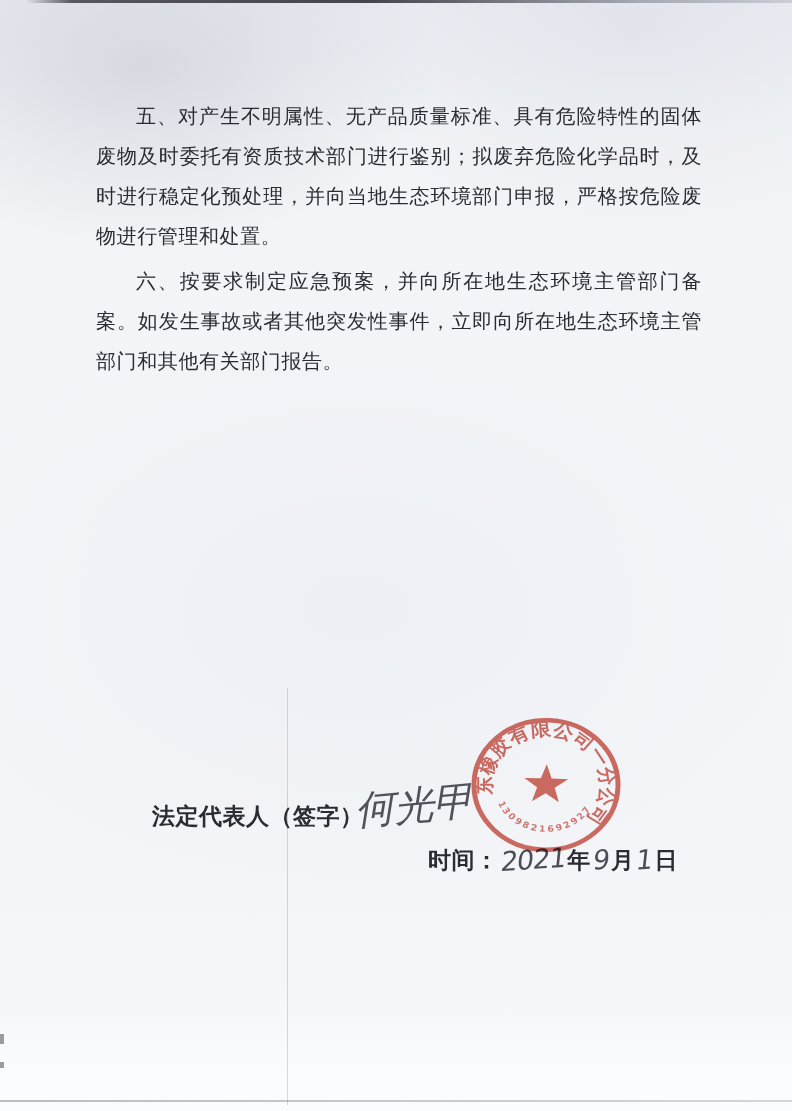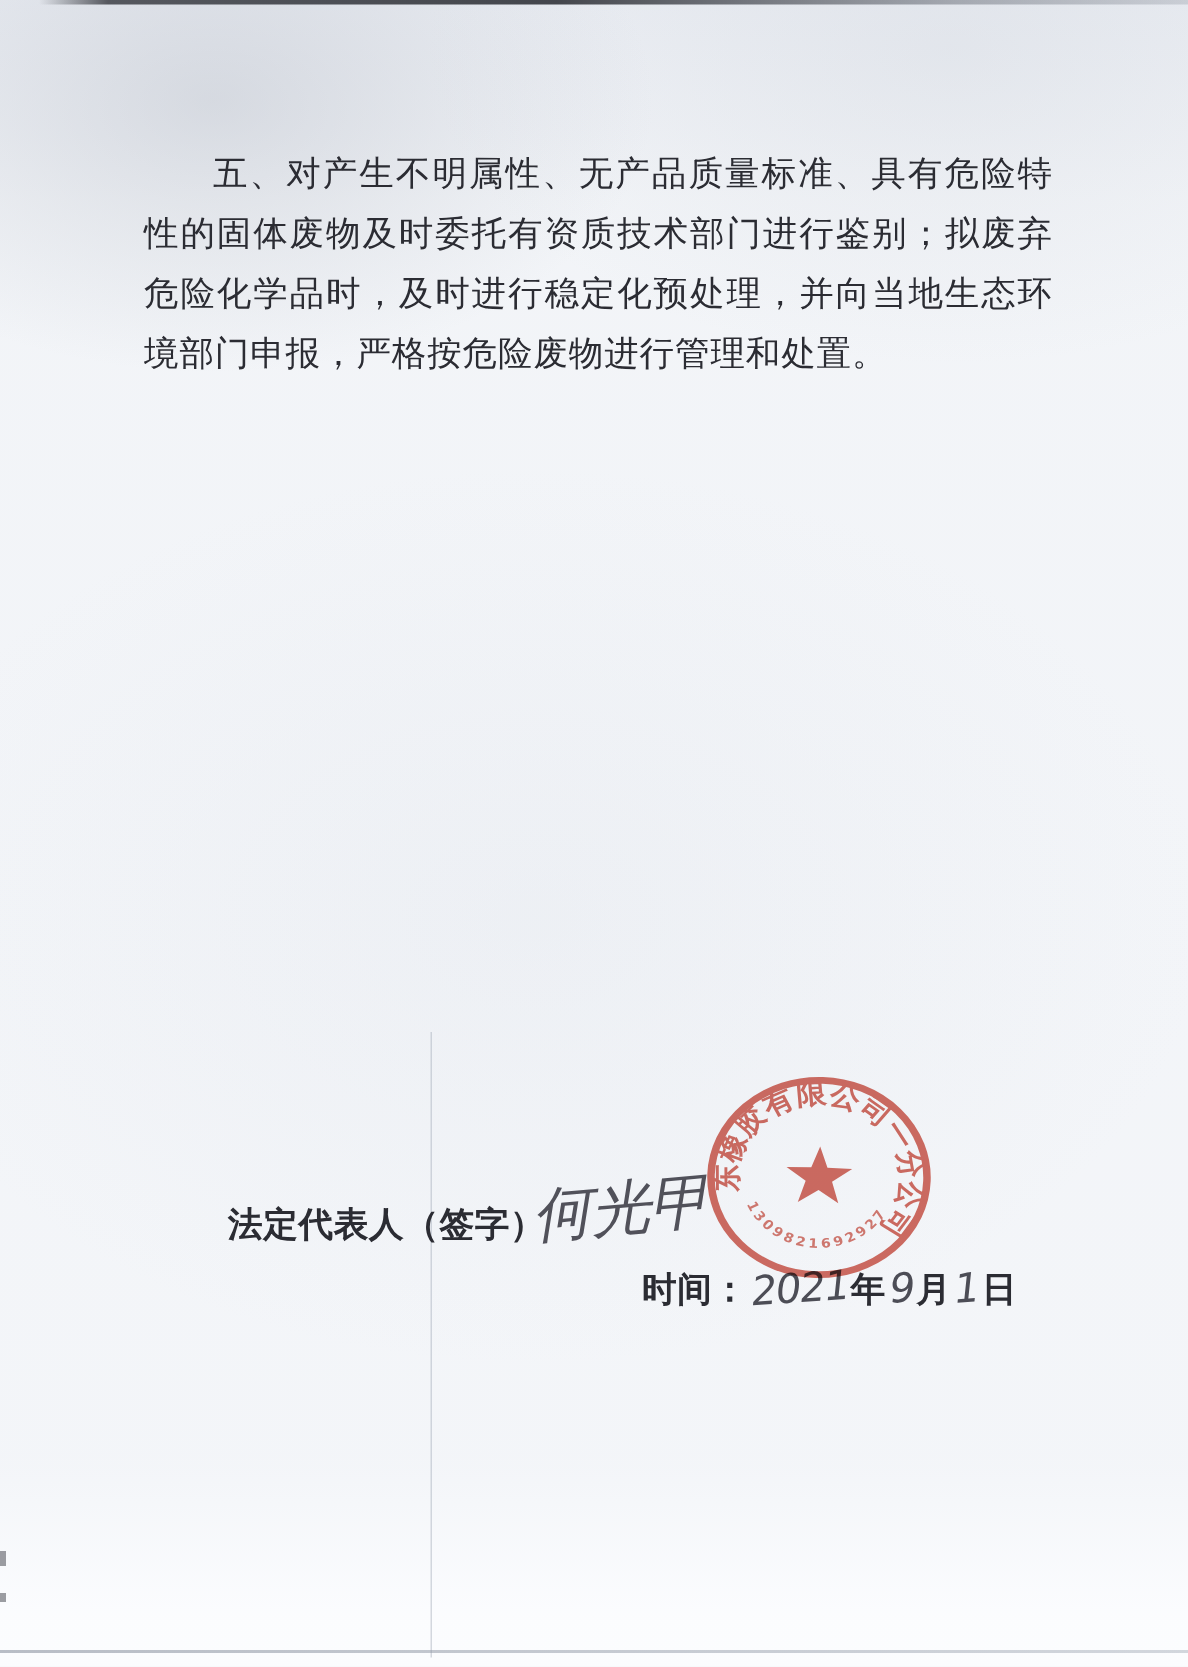--- a/index.html
+++ b/index.html
@@ -35,21 +35,21 @@
   .fold-line-vertical {
     position: absolute; left: 287px; top: 688px; bottom: 6px; width: 1px;
     background: rgba(162,170,184,0.45);
   }
   .edge-speck { position: absolute; left: 0; width: 4px; background: rgba(60,62,70,0.5); }
   .speck-1 { top: 1034px; height: 10px; }
   .speck-2 { top: 1062px; height: 6px; }
 
   .doc-body {
     position: absolute; left: 96px; top: 96px; width: 606px;
-    font-size: 23px; line-height: 40px; letter-spacing: 0.6px;
+    font-size: 20px; line-height: 40px; letter-spacing: 0.6px;
     text-align: justify; text-justify: inter-ideograph;
   }
   .doc-body p { text-indent: 2em; margin-bottom: 5px; }
 
   .signature-block { position: absolute; left: 0; top: 0; width: 792px; height: 1111px; pointer-events: none; }
 
   .legal-rep-row {
     position: absolute; left: 152px; top: 801px;
     font-size: 23px; font-weight: 600; letter-spacing: 0.5px;
     white-space: nowrap;
@@ -112,20 +112,21 @@
 <div class="page">
 
   <div class="scan-edge-top"></div>
   <div class="fold-line-vertical"></div>
   <div class="scan-edge-bottom"></div>
   <div class="edge-speck speck-1"></div>
   <div class="edge-speck speck-2"></div>
 
   <div class="doc-body">
     <p>五、对产生不明属性、无产品质量标准、具有危险特性的固体废物及时委托有资质技术部门进行鉴别；拟废弃危险化学品时，及时进行稳定化预处理，并向当地生态环境部门申报，严格按危险废物进行管理和处置。</p>
+    <p>六、按要求制定应急预案，并向所在地生态环境主管部门备案。如发生事故或者其他突发性事件，立即向所在地生态环境主管部门和其他有关部门报告。</p>
   </div>
 
   <div class="signature-block">
     <div class="legal-rep-row">法定代表人（签字）</div>
 
     <div class="handwriting signature-name">何光甲</div>
 
 
     <div class="date-row">
       <span>时间：</span><span class="handwriting hand-date">2021</span><span>年</span><span class="handwriting hand-date">9</span><span>月</span><span class="handwriting hand-date">1</span><span>日</span>

